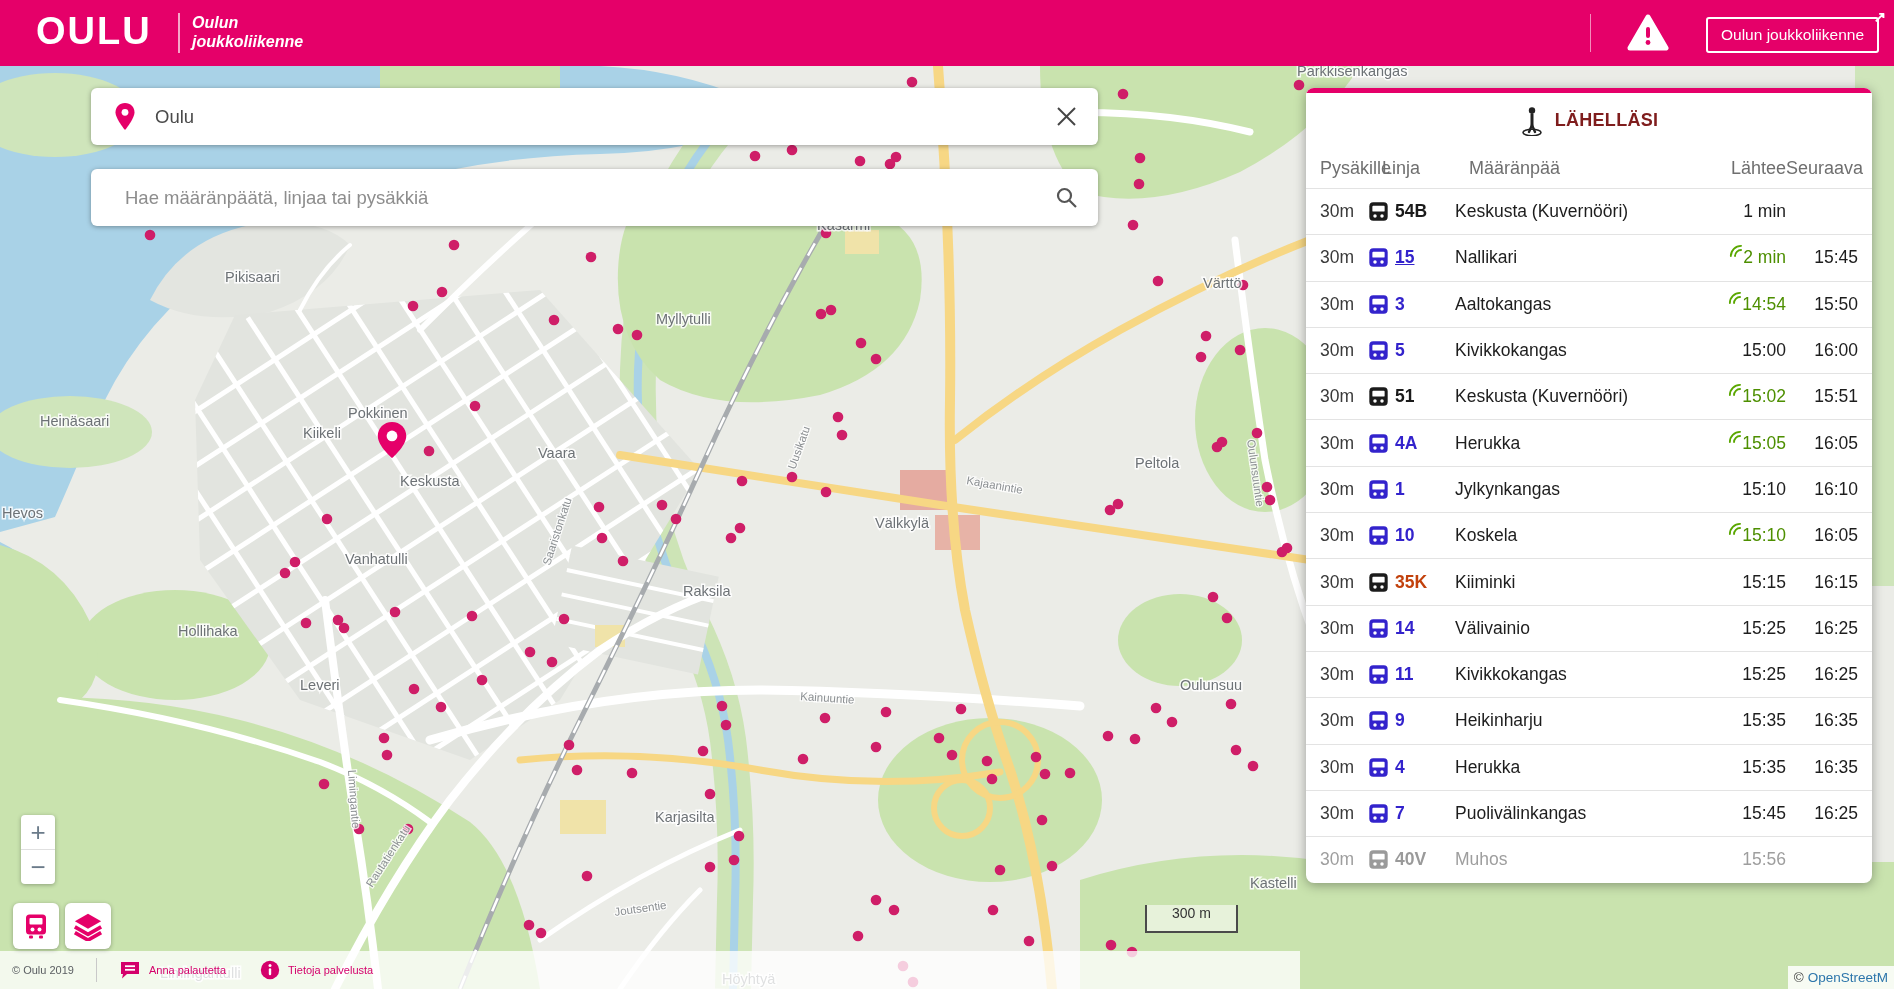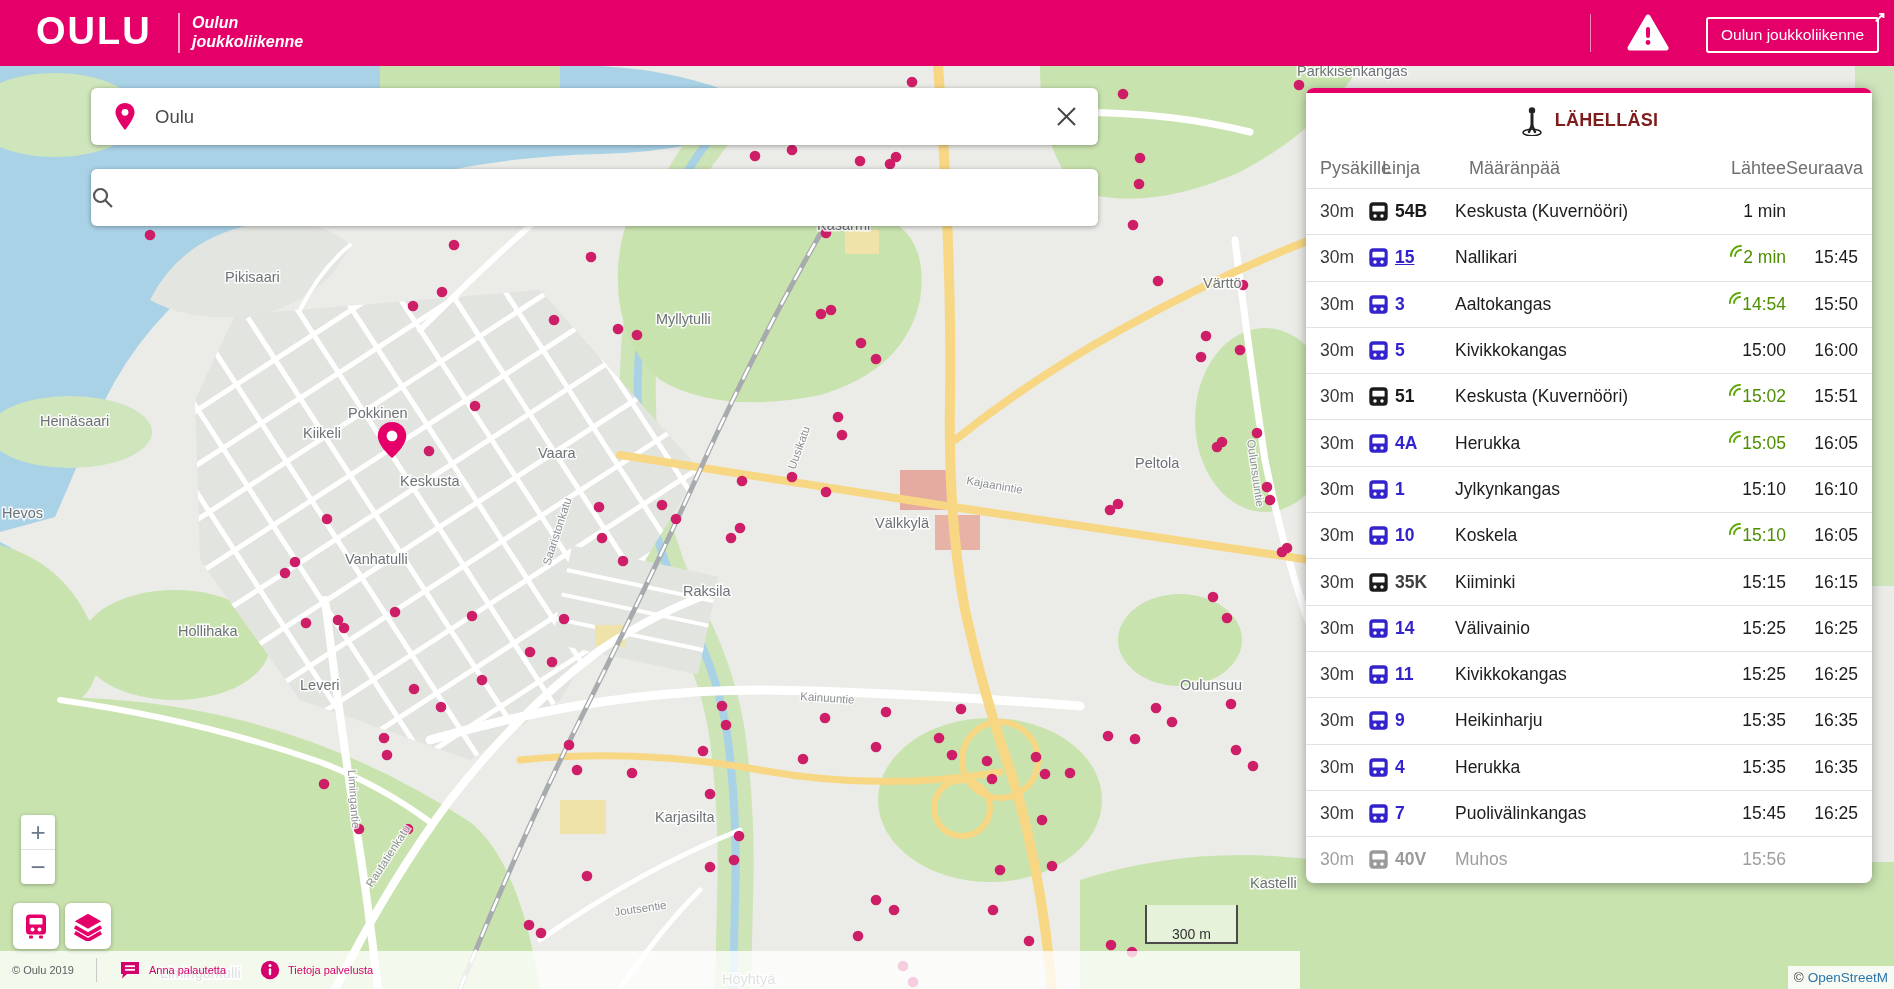--- a/index.html
+++ b/index.html
@@ -62,23 +62,23 @@
   
   #zoom-ctl{position:absolute;left:21px;top:815px;width:34px;background:#fff;border-radius:4px;box-shadow:0 1px 4px rgba(0,0,0,.3);z-index:20;}
   .zoom-btn{height:34px;display:flex;align-items:center;justify-content:center;font-size:26px;color:#6b7b8a;cursor:pointer;}
   #zoom-in{border-bottom:1px solid #e0e0e0;}
   .sq-btn{position:absolute;width:46px;height:46px;background:#fff;border-radius:6px;box-shadow:0 1px 4px rgba(0,0,0,.3);
     display:flex;align-items:center;justify-content:center;cursor:pointer;z-index:20;}
   #bus-toggle{left:13px;top:903px;}
   #layers-toggle{left:65px;top:903px;}
 
   
-  #scalebar{position:absolute;left:1145px;top:905px;width:93px;height:39px;background:rgba(255,255,255,.55);
+  #scalebar{position:absolute;left:1145px;top:905px;width:93px;height:28px;background:rgba(255,255,255,.55);
     border-left:2px solid #4a4a4a;border-right:2px solid #4a4a4a;border-bottom:2px solid #4a4a4a;
-    display:flex;align-items:flex-end;justify-content:center;font-size:14px;color:#333;z-index:15;box-sizing:border-box;}
+    display:flex;align-items:flex-start;justify-content:center;font-size:14px;color:#333;z-index:15;box-sizing:border-box;}
   #osm{position:absolute;right:0;bottom:0;height:23px;background:rgba(255,255,255,.85);display:flex;align-items:center;
     padding:0 6px;font-size:13.5px;z-index:15;}
   #osm .pfx{color:#444;margin-right:4px;}
   #osm .lnk{color:#2d76ab;cursor:pointer;}
   #footer{position:absolute;left:0;bottom:0;width:1300px;height:38px;background:rgba(255,255,255,.78);
     display:flex;align-items:center;z-index:18;font-size:11px;}
   #copyright{color:#5a5e62;margin-left:12px;}
   #footer .divider{width:1px;height:24px;background:#c9c9c9;margin:0 22px;}
   .footer-link{display:flex;align-items:center;gap:8px;color:#d4006b;cursor:pointer;margin-right:34px;}
 </style>
@@ -377,20 +377,21 @@
     <input type="text" value="Oulu" style="">
     <span class="trail-icon">
       <svg width="23" height="23" viewBox="0 0 23 23">
         <line x1="3" y1="3" x2="20" y2="20" stroke="#444" stroke-width="2"></line>
         <line x1="20" y1="3" x2="3" y2="20" stroke="#444" stroke-width="2"></line>
       </svg>
     </span>
   </div>
 
   <div class="searchbox" id="search-dest">
+    <input type="text" style="margin-left: 32px;" placeholder="Hae määränpäätä, linjaa tai pysäkkiä">
     <span class="trail-icon">
       <svg width="23" height="23" viewBox="0 0 23 23">
         <circle cx="9.5" cy="9.5" r="6.5" fill="none" stroke="#555" stroke-width="2.2"></circle>
         <line x1="14.5" y1="14.5" x2="21" y2="21" stroke="#555" stroke-width="2.2"></line>
       </svg>
     </span>
   </div>
 
   <div id="panel">
     <div id="tabs">
@@ -584,21 +585,21 @@
         <div class="dep-row">
       <span class="c-walk">30m</span>
       <span class="c-badge">
         <svg width="21" height="21" viewBox="0 0 24 24">
           <rect class="b-fill" x="1.5" y="1.5" width="21" height="21" rx="4.5" fill="#1b1b1b"></rect>
           <rect x="5" y="5.5" width="14" height="6.5" rx="1" fill="#fff"></rect>
           <circle cx="8" cy="17" r="2" fill="#fff"></circle>
           <circle cx="16" cy="17" r="2" fill="#fff"></circle>
         </svg>
       </span>
-      <span class="c-line" style="color: #404040;">35K</span>
+      <span class="c-line" style="color: #c2410c;">35K</span>
       <span class="c-dest">Kiiminki</span>
       <span class="c-dep">
 
         <span class="t">15:15</span>
       </span>
       <span class="c-next">16:15</span>
     </div>
         <div class="dep-row">
       <span class="c-walk">30m</span>
       <span class="c-badge">

